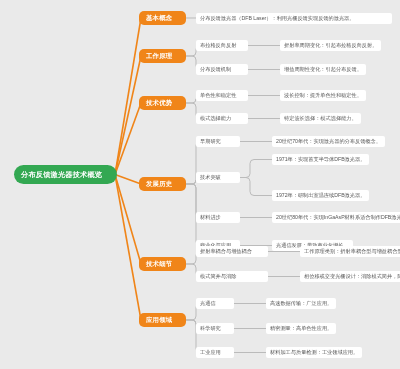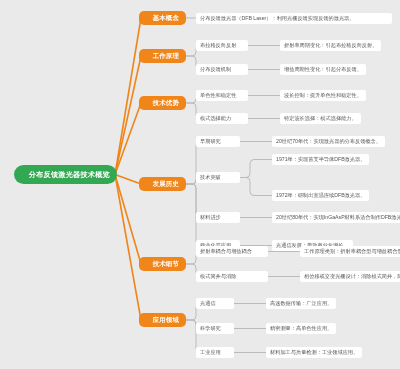--- a/index.html
+++ b/index.html
@@ -26,21 +26,21 @@
     top: 0;
     width: 400px;
     height: 369px;
     pointer-events: none;
   }
   .node {
     position: absolute;
     box-sizing: border-box;
     display: flex;
     align-items: center;
-    justify-content: flex-end;
+    justify-content: flex-start;
     white-space: nowrap;
   }
   .root-node {
     background: #33a852;
     color: #ffffff;
     border-radius: 11px;
     font-size: 7.2px;
     font-weight: bold;
     letter-spacing: .2px;
     padding: 0 7px;

